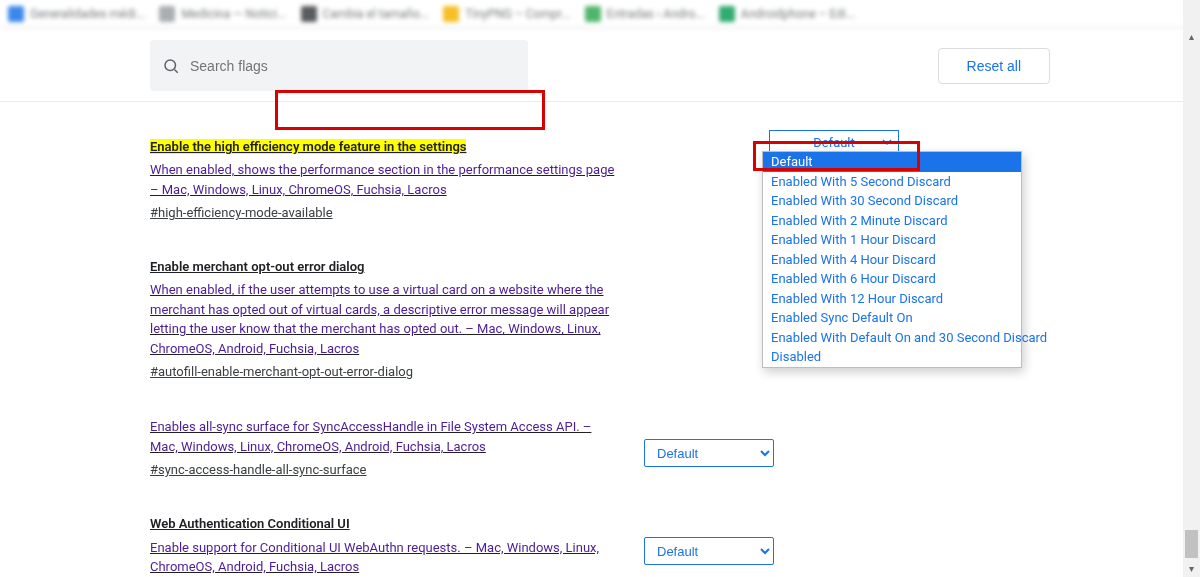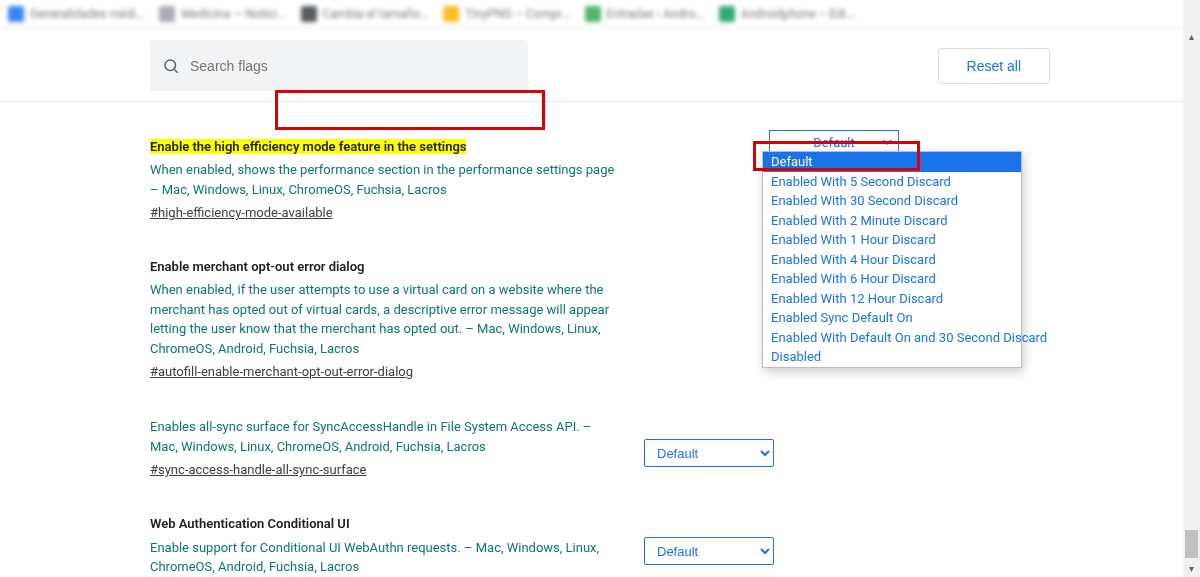--- a/index.html
+++ b/index.html
@@ -23,24 +23,24 @@
   
   .toolbar-row { display: flex; align-items: center; padding: 12px 0 10px 0; border-bottom: 1px solid #e8eaed; }
   .toolbar-inner { width: 900px; margin: 0 auto; display: flex; align-items: center; }
   .search-wrap { width: 378px; height: 51px; background: #f1f3f4; border-radius: 4px; display: flex; align-items: center; padding: 0 12px; }
   .search-wrap svg { flex: 0 0 auto; }
   .search-input { border: none; outline: none; background: transparent; margin-left: 10px; font-size: 14px; color: #5f6368; width: 100%; }
   .reset-btn { margin-left: auto; height: 36px; padding: 0 28px; border: 1px solid #dadce0; border-radius: 4px; background: #fff; color: #1a73e8; font-size: 14px; cursor: pointer; }
 
   
   .flags-container { width: 900px; margin: 0 auto; padding-top: 20px; }
-  .flag-row { display: flex; padding: 16px 0 22px 0; align-items: flex-start; gap: 24px; }
+  .flag-row { display: flex; padding: 16px 0 22px 0; align-items: flex-start; gap: 24px; text-decoration: underline; }
   .flag-text { flex: 1 1 auto; max-width: 470px; }
   .flag-title { font-weight: 600; font-size: 13px; line-height: 1.4; margin-bottom: 4px; }
-  .flag-desc  { font-size: 13px; line-height: 1.5; color: #0f766e; margin-bottom: 6px; }
+  .flag-desc  { font-size: 13px; line-height: 1.5; color: #4c1d95; margin-bottom: 6px; }
   .flag-link  { font-size: 13px; color: #3c4043; text-decoration: underline; display: inline-block; }
   .highlight-yellow { background: #ffff00; display: inline; }
   .select-cell { width: 130px; flex: 0 0 130px; padding-top: 22px; }
   .flag-select { width: 130px; height: 28px; border: 1px solid #1a73e8; color: #1a73e8; background: #fff; padding: 0 8px; font-size: 13px; border-radius: 2px; }
 
   
   .red-box-title {
     position: absolute;
     border: 3px solid #d80000;
     pointer-events: none;

